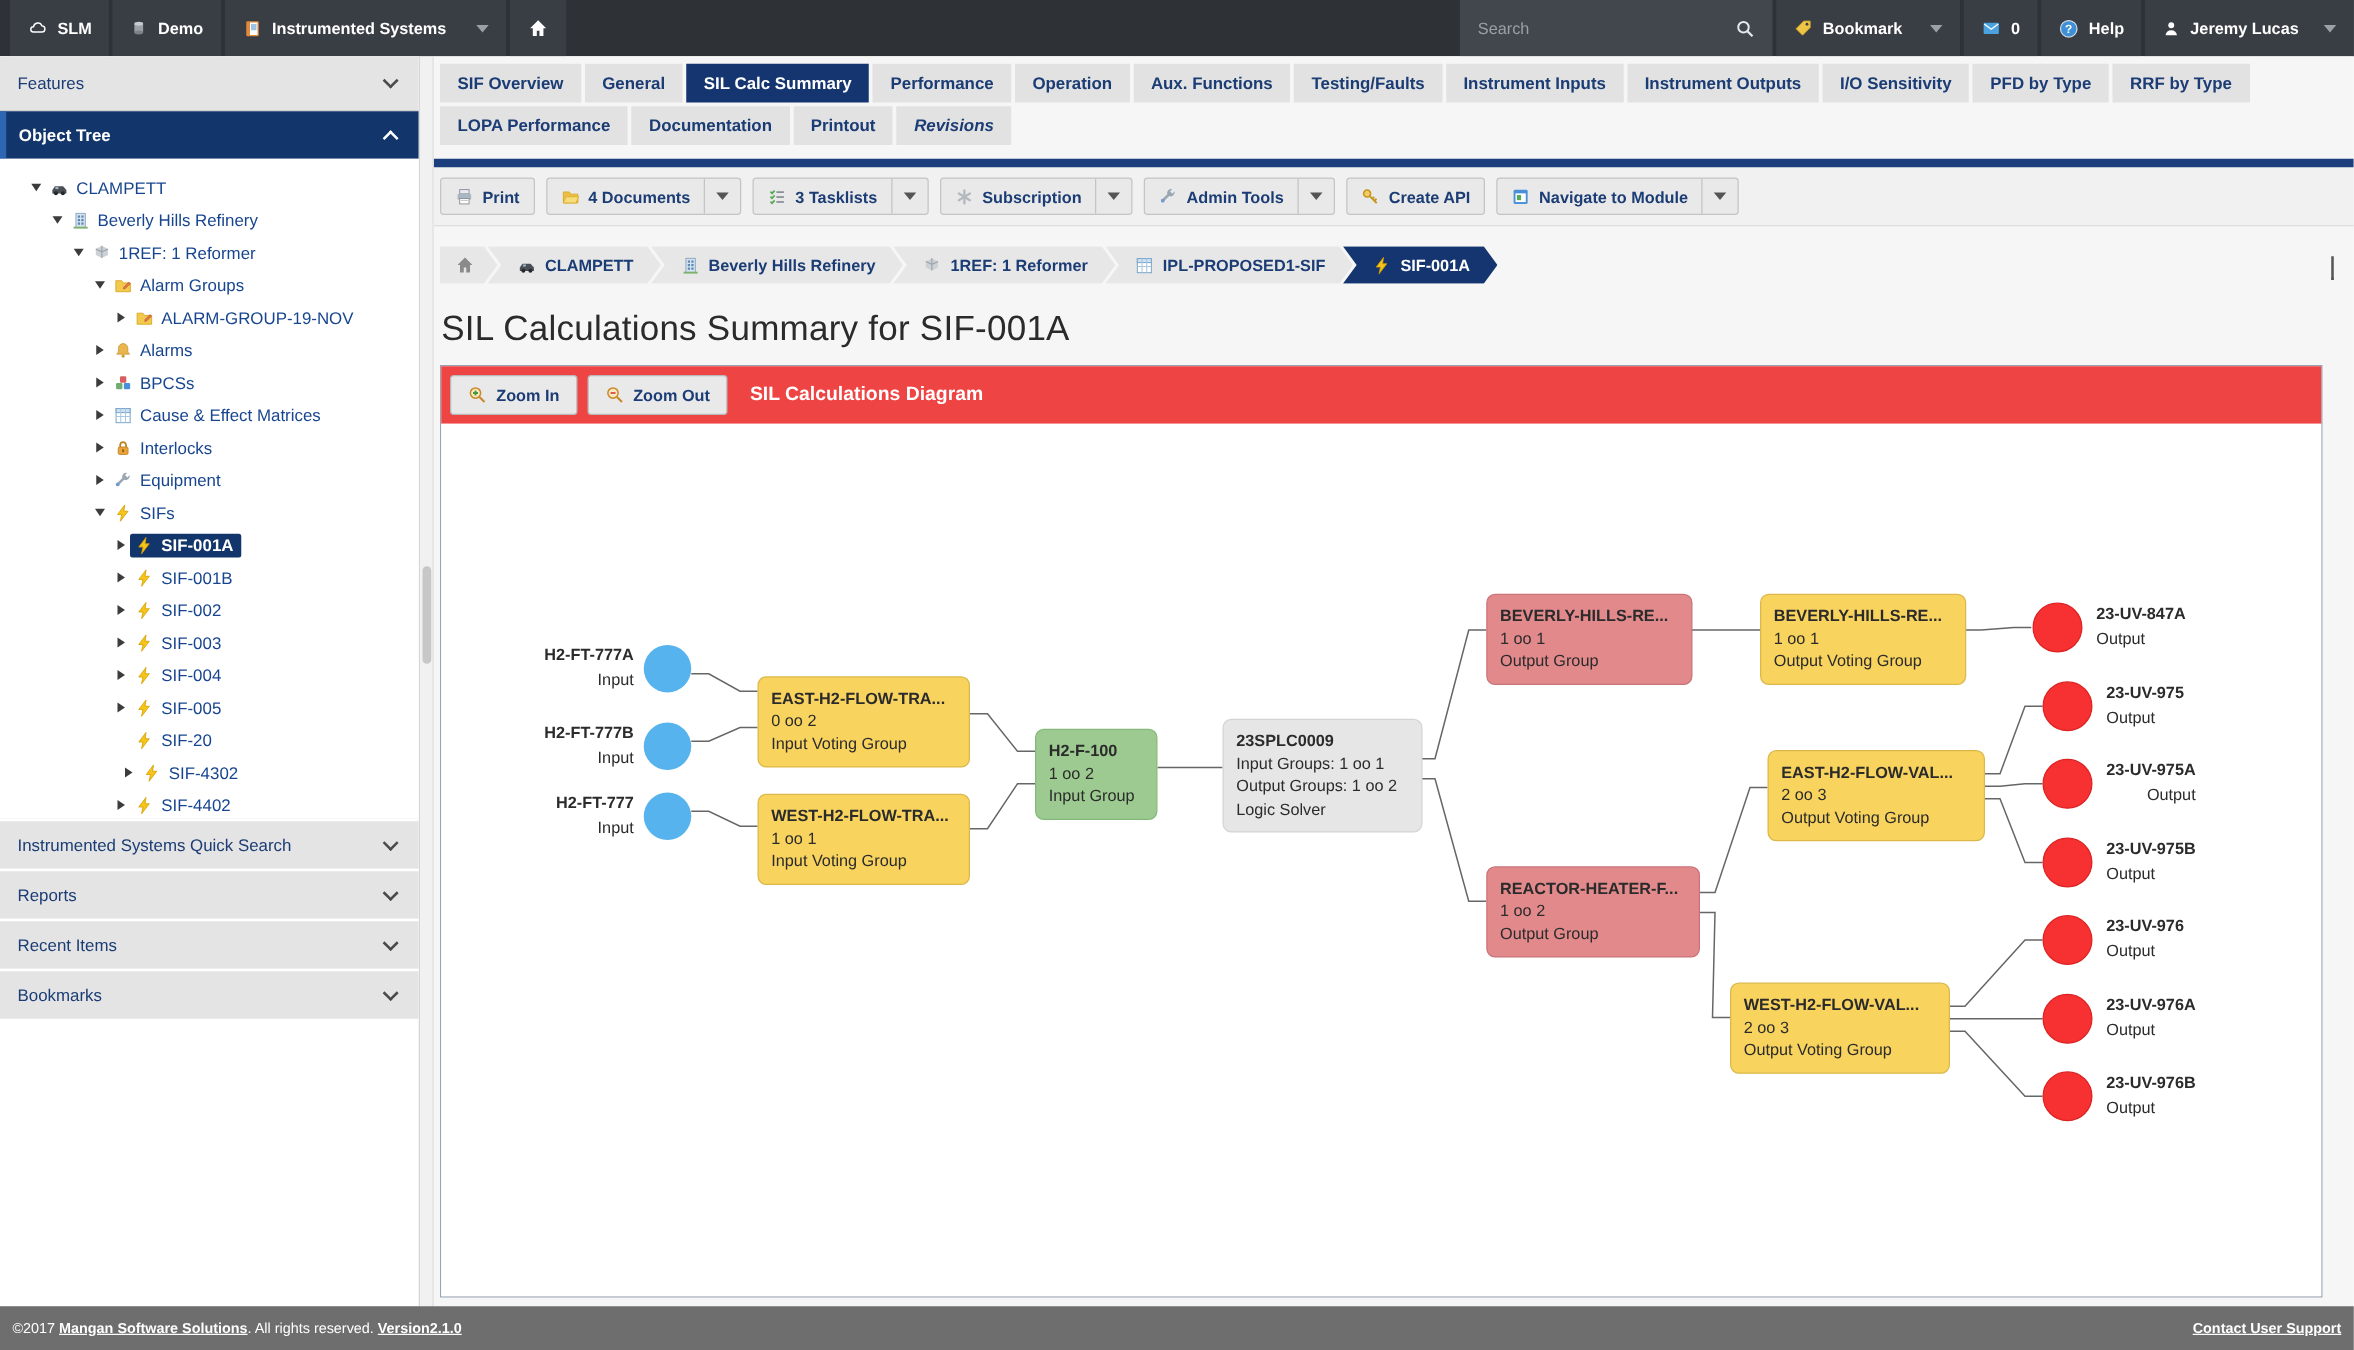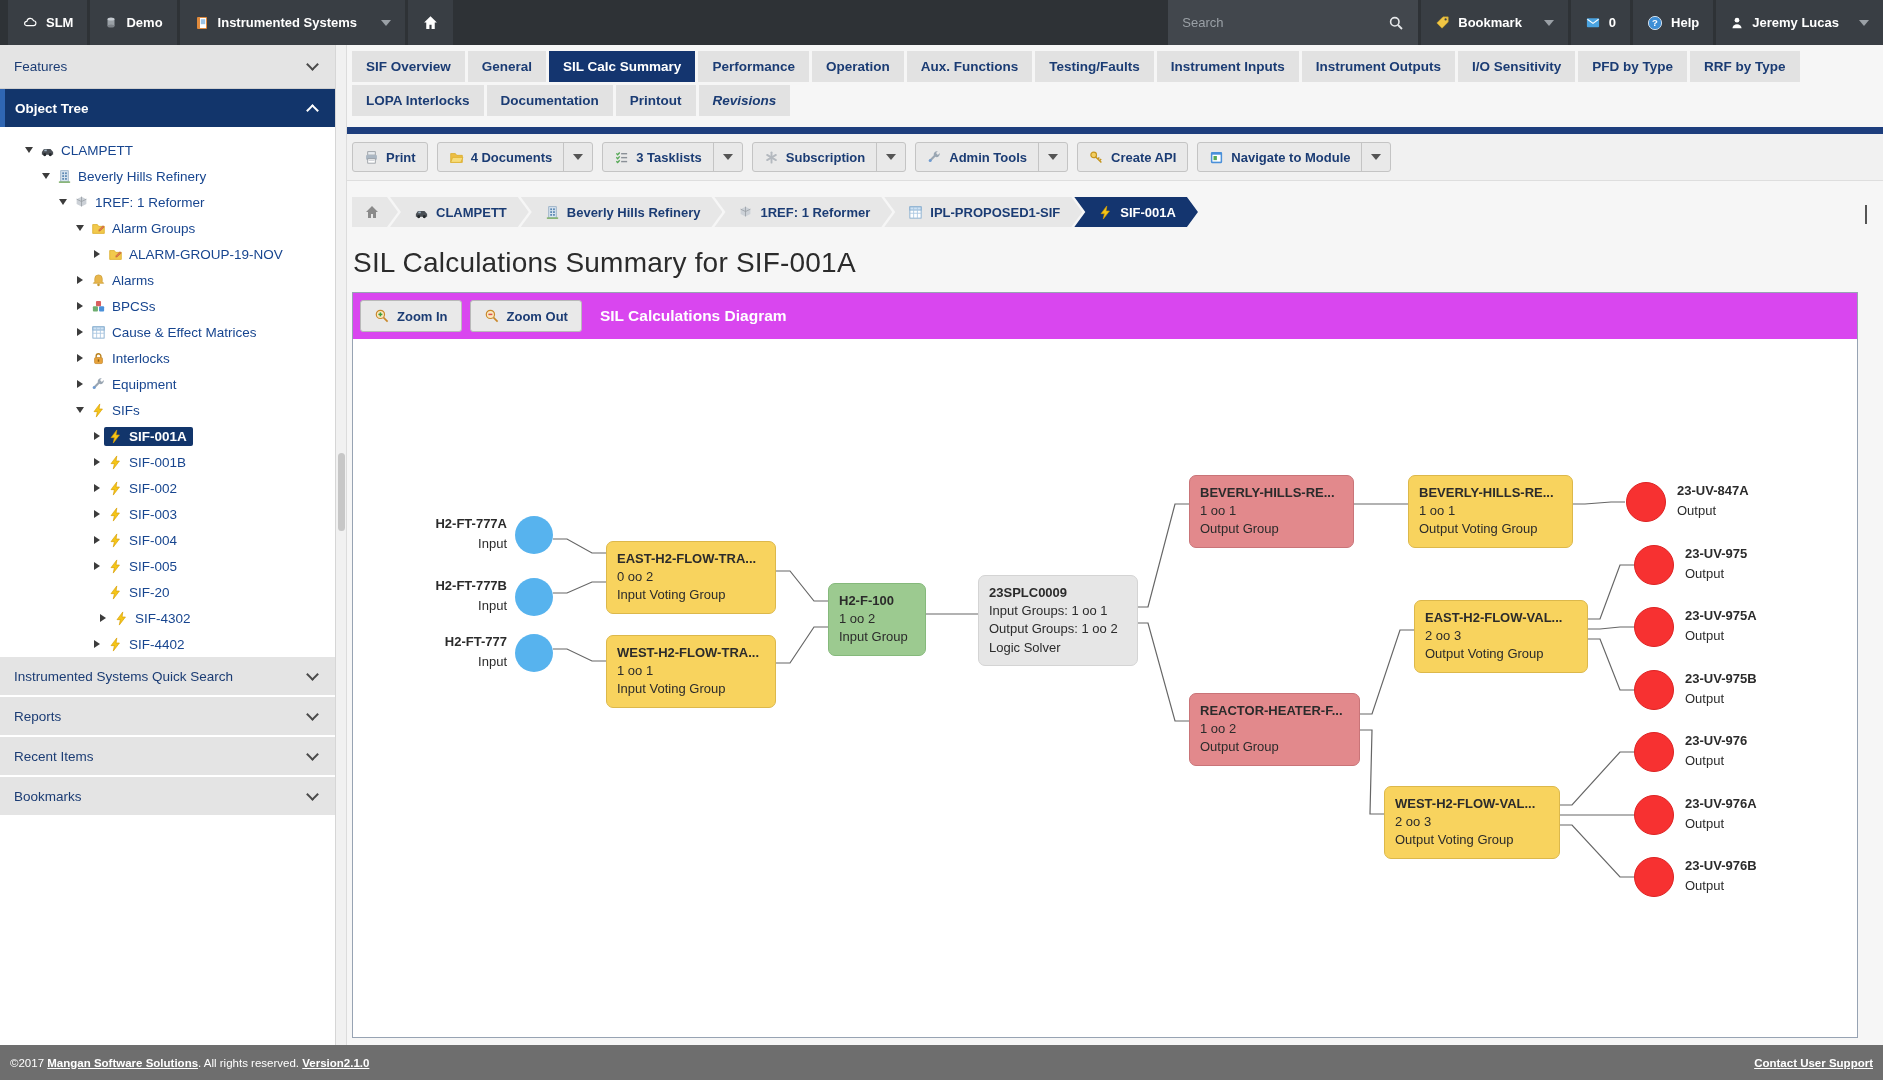--- a/index.html
+++ b/index.html
@@ -53,21 +53,21 @@
   #crumb-row { position:relative; display:flex; align-items:center; margin:16px 0 0 5px; height:30px; }
   .bc-item { position:relative; height:30px; display:flex; align-items:center; gap:7px; background:#e7e7e7; color:#1b3c74; font-size:13px; font-weight:bold; padding:0 22px 0 24px; margin-left:-8px; cursor:pointer;
     clip-path:polygon(0 0, calc(100% - 11px) 0, 100% 50%, calc(100% - 11px) 100%, 0 100%, 11px 50%); }
   .bc-item.first { margin-left:0; padding:0 18px 0 12px; clip-path:polygon(0 0, calc(100% - 11px) 0, 100% 50%, calc(100% - 11px) 100%, 0 100%); }
   .bc-item.active { background:#14356f; color:#fff; }
   #crumb-expand { position:absolute; right:16px; top:8px; cursor:pointer; }
   #page-title { margin:20px 0 0 6px; font-size:28px; color:#2b2b2b; letter-spacing:0.2px; }
 
   
   #dpanel { margin:13px 25px 0 5px; border:1px solid #97a3b3; background:#fff; }
-  #dheader { background:#d946ef; height:46px; display:flex; align-items:center; padding:0 7px; gap:8px; }
+  #dheader { background:#ef4444; height:46px; display:flex; align-items:center; padding:0 7px; gap:8px; }
   .zbtn { display:flex; align-items:center; gap:7px; background:#e9e9e9; border:1px solid #b9b9b9; border-radius:3px; height:32px; padding:0 13px; color:#1b3c74; font-size:13px; font-weight:bold; cursor:pointer; }
   #dheader .dtitle { color:#fff; font-size:15.5px; font-weight:bold; margin-left:10px; }
   #dbody { position:relative; height:698px; background:#fff; overflow:hidden; }
   #dbody svg.wires { position:absolute; left:0; top:0; }
   .dnode { position:absolute; border-radius:7px; padding:8px 10px; font-size:13px; color:#2b2b2b; line-height:1.4; border:1px solid transparent; }
   .dnode .t { font-weight:bold; white-space:nowrap; }
   .c-yellow { background:#f8d35e; border-color:#dcb84b; }
   .c-green  { background:#9cca90; border-color:#85b97b; }
   .c-gray   { background:#e6e6e6; border-color:#d4d4d4; }
   .c-pink   { background:#e2898c; border-color:#c97478; }
@@ -494,21 +494,21 @@
       <div class="tab">Operation</div>
       <div class="tab">Aux. Functions</div>
       <div class="tab">Testing/Faults</div>
       <div class="tab">Instrument Inputs</div>
       <div class="tab">Instrument Outputs</div>
       <div class="tab">I/O Sensitivity</div>
       <div class="tab">PFD by Type</div>
       <div class="tab">RRF by Type</div>
     </div>
   <div class="tabs-row" id="tabs2" style="margin-top:3px">
-      <div class="tab">LOPA Interlocks</div>
+      <div class="tab">LOPA Performance</div>
       <div class="tab">Documentation</div>
       <div class="tab">Printout</div>
       <div class="tab italic">Revisions</div>
     </div>
   <div id="navy-bar"></div>
   <div id="toolbar">
       <div class="tbtn">
         <span class="bmain">
           <span class="ic">
             <svg width="15" height="15" viewBox="0 0 16 16">
@@ -789,21 +789,21 @@
         <div class="clabel" style="left: 1324px; top: 142px;">
           <div class="t">23-UV-847A</div>
           <div>Output</div>
         </div>
         <div class="circ red" style="left: 1281px; top: 206px;"></div>
         <div class="clabel" style="left: 1332px; top: 205px;">
           <div class="t">23-UV-975</div>
           <div>Output</div>
         </div>
         <div class="circ red" style="left: 1281px; top: 268px;"></div>
-        <div class="clabel" style="left: 1332px; top: 267px;">
+        <div class="clabel" style="left: 1332px; top: 267px; text-align: right;">
           <div class="t">23-UV-975A</div>
           <div>Output</div>
         </div>
         <div class="circ red" style="left: 1281px; top: 331px;"></div>
         <div class="clabel" style="left: 1332px; top: 330px;">
           <div class="t">23-UV-975B</div>
           <div>Output</div>
         </div>
         <div class="circ red" style="left: 1281px; top: 393px;"></div>
         <div class="clabel" style="left: 1332px; top: 392px;">

